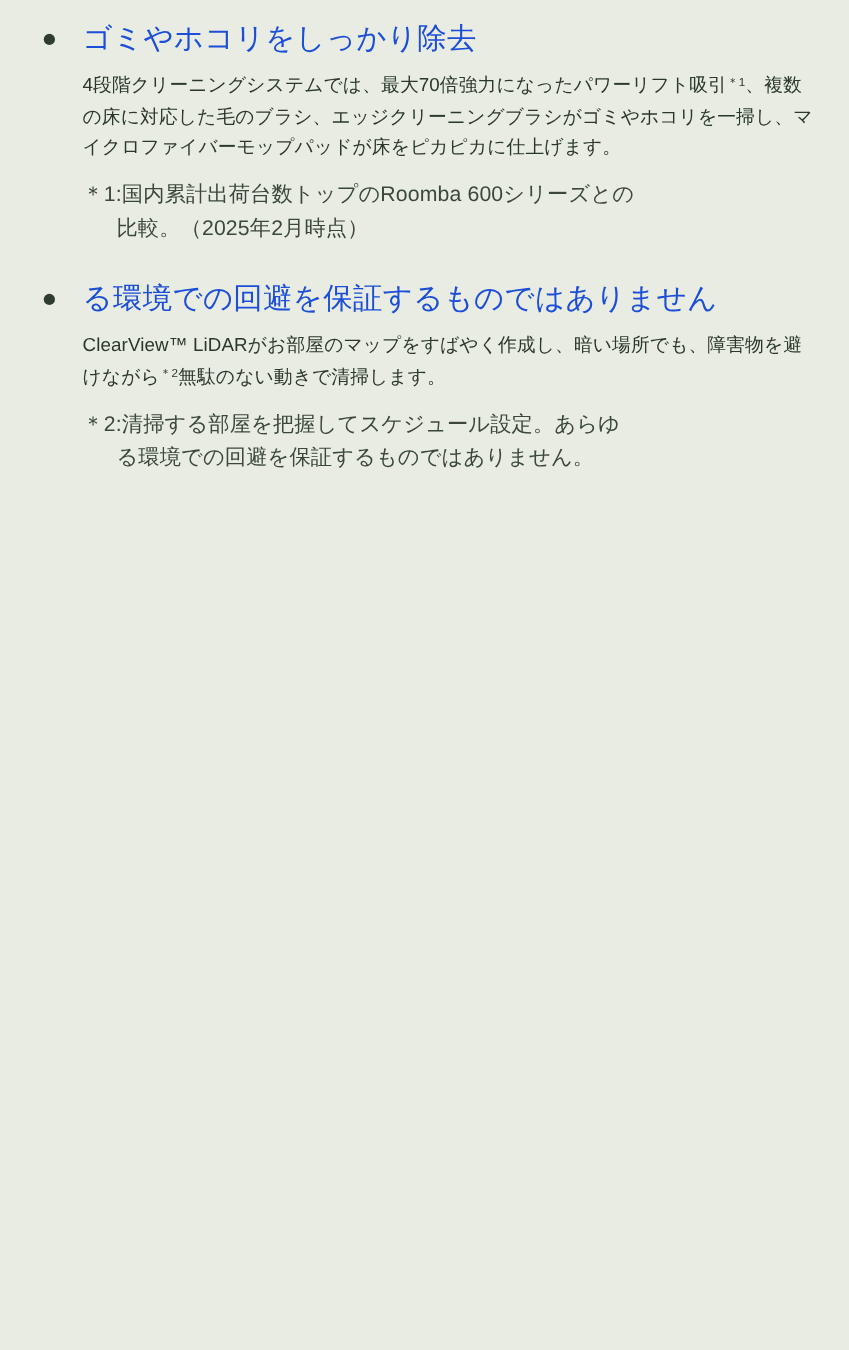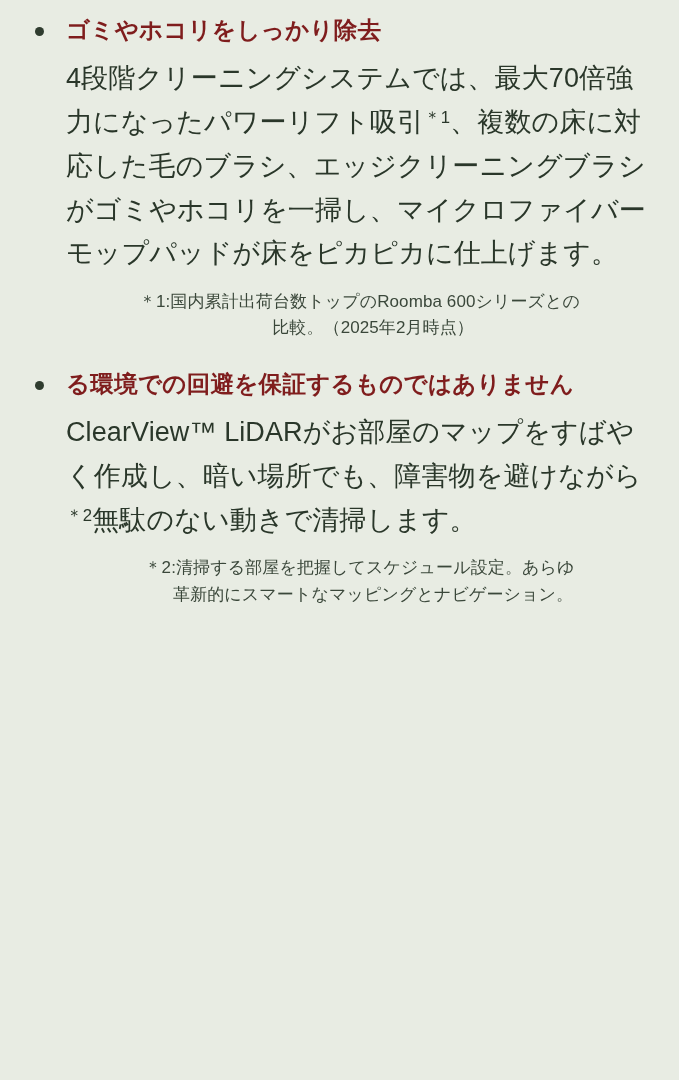--- a/index.html
+++ b/index.html
@@ -35,41 +35,40 @@
     width: 9px;
     height: 9px;
     border-radius: 50%;
     background: #2f3c2f;
   }
   .heading {
     margin: 0 0 10px 0;
     padding-left: 36px;
     font-size: 23.5px;
     line-height: 1.42;
-    font-weight: bold;
+    font-weight: normal;
     letter-spacing: 0.3px;
-    color: #7f1d1d;
+    color: #1d4ed8;
   }
   .body-text {
     margin: 0;
     padding-left: 36px;
-    font-size: 27px;
+    font-size: 15px;
     line-height: 1.62;
     letter-spacing: 0.1px;
     color: #2a372a;
   }
   .note {
     margin: 13px 0 0 0;
     padding-left: 36px;
     font-size: 17px;
     line-height: 1.55;
     letter-spacing: 0.1px;
     color: #3a473a;
     text-indent: 0;
-    text-align: center;
   }
   sup {
     font-size: 0.62em;
     vertical-align: 0.45em;
   }
   .sp-indent {
     display: inline-block;
     width: 1.6em;
   }
 </style>
@@ -82,18 +81,18 @@
     <span class="bullet"></span>
     <h2 class="heading">ゴミやホコリをしっかり除去</h2>
     <p class="body-text"><span>4段階クリーニングシステムでは、最大70倍強力になったパワーリフト吸引</span><sup>＊1</sup><span>、複数の床に対応した毛のブラシ、エッジクリーニングブラシがゴミやホコリを一掃し、マイクロファイバーモップパッドが床をピカピカに仕上げます。</span></p>
     <p class="note"><span>＊1:国内累計出荷台数トップのRoomba 600シリーズとの</span><br><span class="sp-indent"></span><span>比較。（2025年2月時点）</span></p>
   </section>
 
   <section class="feature">
     <span class="bullet"></span>
     <h2 class="heading">る環境での回避を保証するものではありません</h2>
     <p class="body-text"><span>ClearView™ LiDARがお部屋のマップをすばやく作成し、暗い場所でも、障害物を避けながら</span><sup>＊2</sup><span>無駄のない動きで清掃します。</span></p>
-    <p class="note"><span>＊2:清掃する部屋を把握してスケジュール設定。あらゆ</span><br><span class="sp-indent"></span><span>革新的にスマートなマッピングとナビゲーション。</span></p>
+    <p class="note"><span>＊2:清掃する部屋を把握してスケジュール設定。あらゆ</span><br><span class="sp-indent"></span><span>る環境での回避を保証するものではありません。</span></p>
   </section>
 
 
 
 </div>
 
 </body></html>

